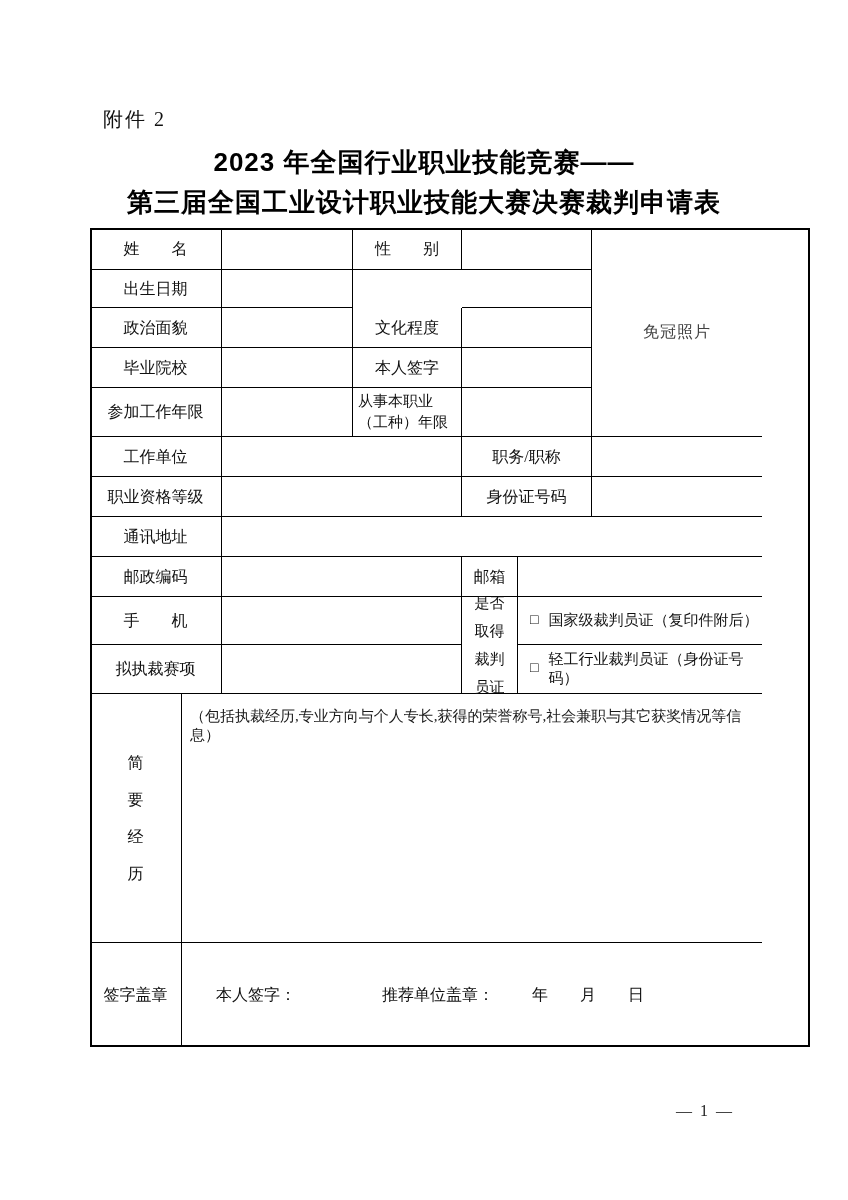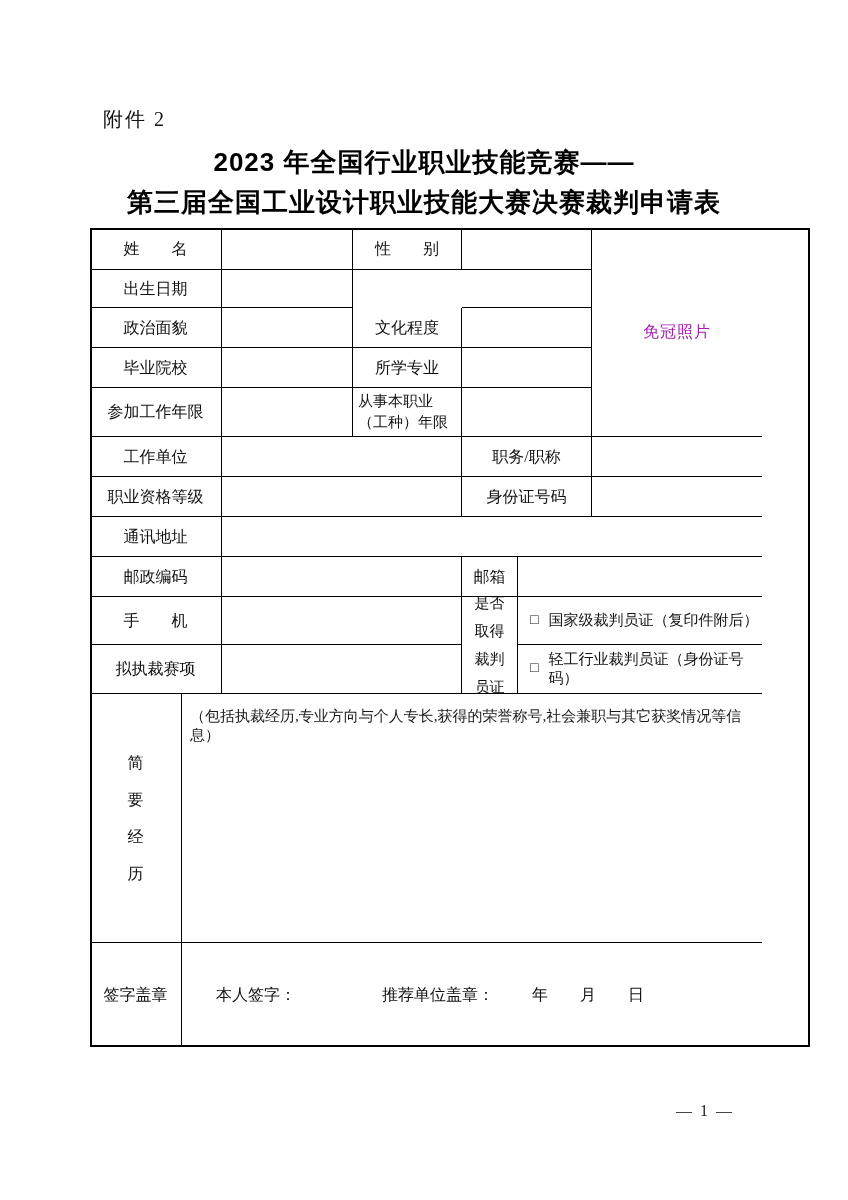--- a/index.html
+++ b/index.html
@@ -17,21 +17,21 @@
         display:flex;align-items:center;justify-content:center;text-align:center;
         font-size:16px;line-height:1.25;}
   .er{border-right:none;}
   .eb{border-bottom:none;}
   .small{font-size:15px;}
   .pre{white-space:pre-line;}
   .leftal{justify-content:flex-start;text-align:left;}
   .occ{line-height:21px;padding-left:5px;}
   .certq{line-height:28px;}
   .vres{line-height:37px;}
-  .photo{color:#a21caf;letter-spacing:1px;}
+  .photo{color:#404040;letter-spacing:1px;}
   .chk{padding-left:12px;}
   .chk .box{font-size:14px;margin-right:10px;position:relative;top:-1px;}
   .resume-cell{display:block;}
   .hint{padding:13px 10px 0 8px;font-size:15px;text-align:left;color:#1a1a1a;}
   .sign-cell{display:block;position:relative;}
   .sign-item{position:absolute;top:50%;transform:translateY(-50%);font-size:16px;white-space:nowrap;}
   .si1{left:34px;} .si2{left:200px;} .si3{left:350px;}
   .note{position:absolute;left:103px;top:1055px;font-size:20px;font-weight:bold;letter-spacing:1px;}
   .pnum{position:absolute;left:650px;top:1102px;width:110px;text-align:center;font-size:16px;
         letter-spacing:2px;color:#222;font-family:"Liberation Serif",serif;}
@@ -57,21 +57,21 @@
     <div class="cell" style="left:132px;top:42px;width:131px;height:38px;"></div>
     <div class="cell" style="left:372px;top:42px;width:130px;height:38px;"></div>
 
     <div class="cell" style="left:0;top:80px;width:132px;height:40px;">政治面貌</div>
     <div class="cell" style="left:132px;top:80px;width:131px;height:40px;"></div>
     <div class="cell" style="left:263px;top:80px;width:109px;height:40px;">文化程度</div>
     <div class="cell" style="left:372px;top:80px;width:130px;height:40px;"></div>
 
     <div class="cell" style="left:0;top:120px;width:132px;height:40px;">毕业院校</div>
     <div class="cell" style="left:132px;top:120px;width:131px;height:40px;"></div>
-    <div class="cell" style="left:263px;top:120px;width:109px;height:40px;">所学专业</div>
+    <div class="cell" style="left:263px;top:120px;width:109px;height:40px;">本人签字</div>
     <div class="cell" style="left:372px;top:120px;width:130px;height:40px;"></div>
 
     <div class="cell" style="left:0;top:160px;width:132px;height:49px;text-align:center;">参加工作年限</div>
     <div class="cell" style="left:132px;top:160px;width:131px;height:49px;"></div>
     <div class="cell small pre leftal occ" style="left:263px;top:160px;width:109px;height:49px;">从事本职业
 （工种）年限</div>
     <div class="cell" style="left:372px;top:160px;width:130px;height:49px;"></div>
 
     <div class="cell" style="left:0;top:209px;width:132px;height:40px;">工作单位</div>
     <div class="cell" style="left:132px;top:209px;width:240px;height:40px;"></div>

